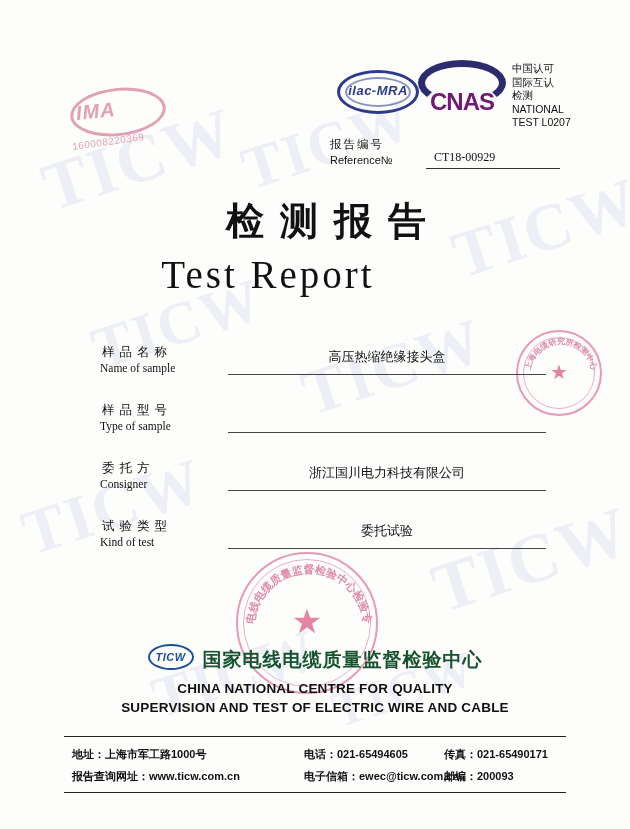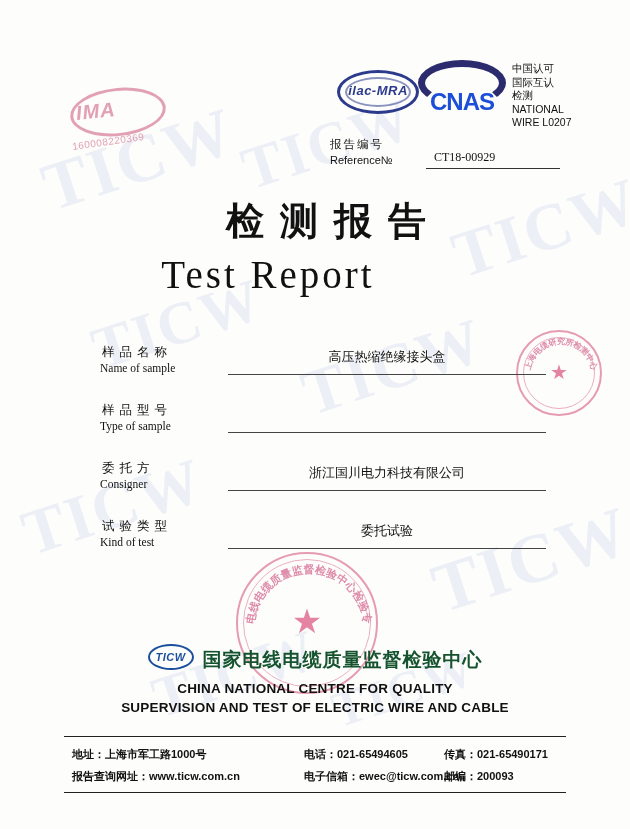--- a/index.html
+++ b/index.html
@@ -102,21 +102,21 @@
     border-left-color: #2b2b6e;
     box-sizing: border-box;
   }
   .cnas-text {
     position: absolute;
     left: 0; top: 30px;
     width: 92px;
     text-align: center;
     font-size: 24px;
     font-weight: bold;
-    color: #1d4ed8;
+    color: #701a75;
     letter-spacing: -1px;
     font-family: "Liberation Sans", sans-serif;
   }
   .cnas-lines {
     position: absolute;
     left: 512px; top: 38px;
     font-size: 10.5px;
     line-height: 13.5px;
     color: #111;
   }
@@ -405,21 +405,21 @@
     <div class="cnas-mark">
       <div class="cnas-swoosh"></div>
       <div class="cnas-text">CNAS</div>
     </div>
 
     <div class="cnas-lines">
       <div>中国认可</div>
       <div>国际互认</div>
       <div>检测</div>
       <div>NATIONAL</div>
-      <div>WIRE L0207</div>
+      <div>TEST L0207</div>
     </div>
   </div>
 
   <div class="ima-stamp">
     <div class="ima-oval"></div>
     <div class="ima-text">IMA</div>
     <div class="ima-num">160008220369</div>
   </div>
 
   <div class="refno">

